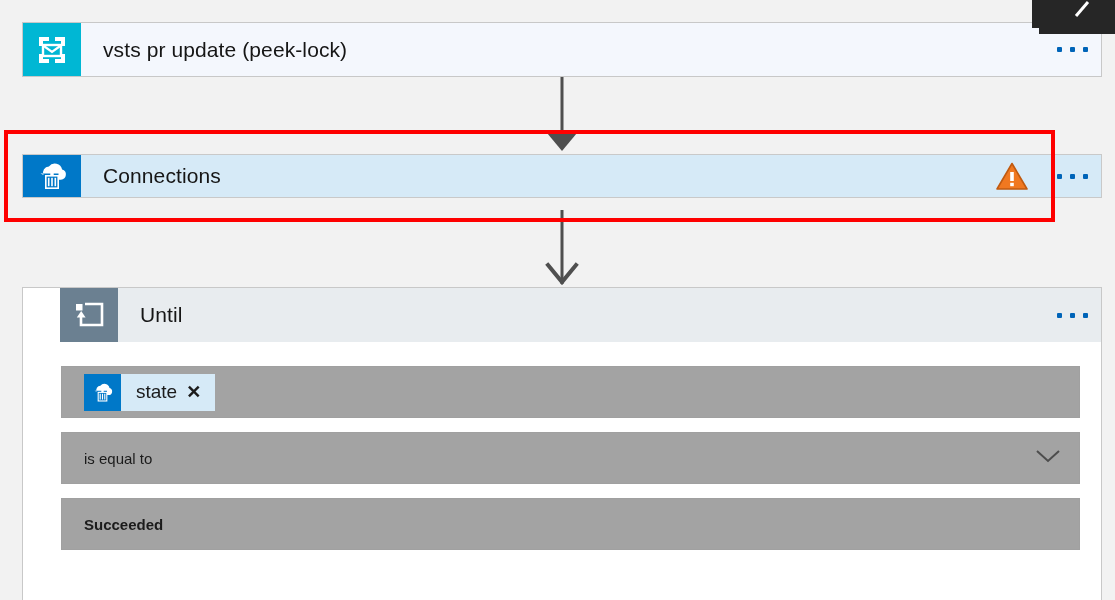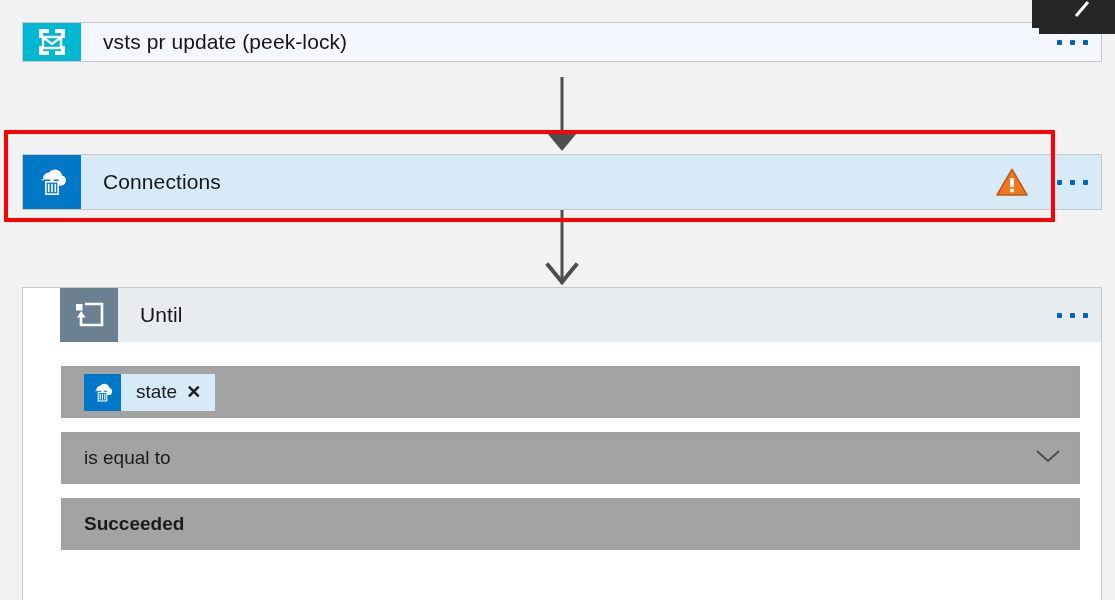--- a/index.html
+++ b/index.html
@@ -71,31 +71,31 @@
     background: #0064b8;
     border-radius: 1px;
     display: block;
   }
 
   
   #row-trigger {
     left: 22px;
     top: 22px;
     width: 1080px;
-    height: 40px;
+    height: 55px;
     background: #f4f7fd;
   }
   #row-trigger .card-icon { background: #00b7d4; }
 
   
   #row-connections {
     left: 22px;
     top: 154px;
     width: 1080px;
-    height: 56px;
+    height: 44px;
     background: #d6eaf7;
     border-color: #c9c9c9;
   }
   #row-connections .card-icon { background: #0078c8; }
   #row-connections .sep {
     width: 1px;
     background: #c4d6e2;
   }
 
   
@@ -170,21 +170,21 @@
   }
   .token-chip-close {
     font-size: 18px;
     color: #1b1b1b;
     padding-right: 14px;
     line-height: 1;
     font-weight: 600;
   }
 
   .field-text {
-    font-size: 19px;
+    font-size: 15px;
     color: #1b1b1b;
   }
 
   .chevron { display: block; }
 
   #advanced-link {
     display: inline-block;
     margin-top: 20px;
     font-size: 19px;
     color: #0f6cbd;

